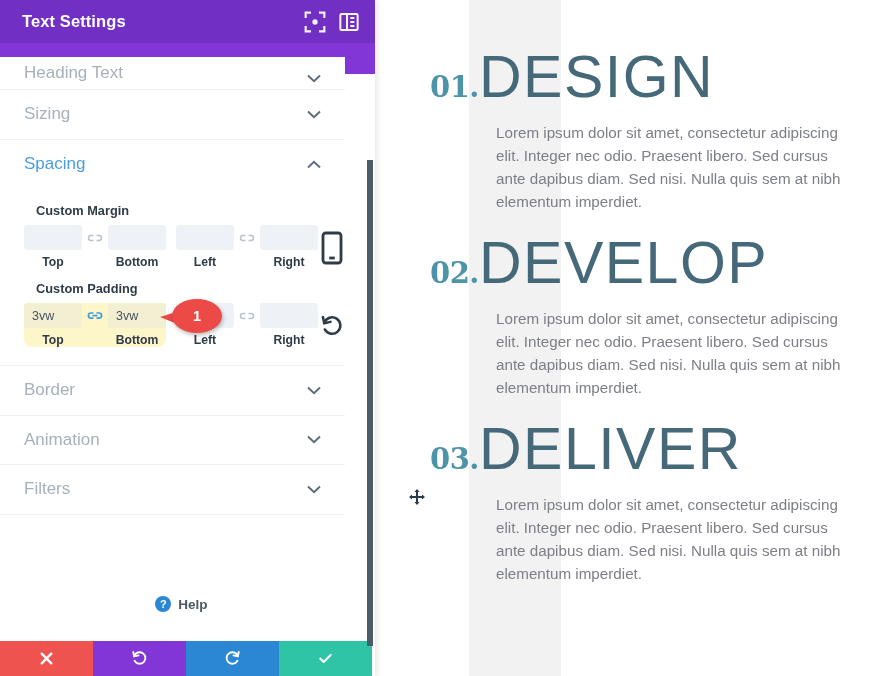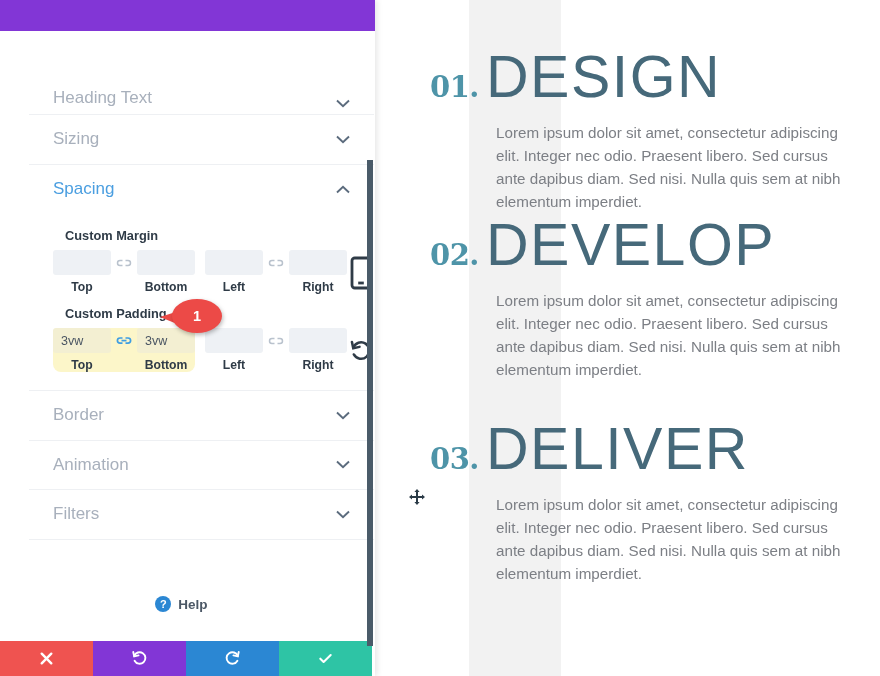--- a/index.html
+++ b/index.html
@@ -37,21 +37,20 @@
     display: flex;
     align-items: baseline;
     white-space: nowrap;
   }
   .pv-num {
     font-family: "DejaVu Serif", serif;
     font-weight: bold;
     font-size: 29px;
     color: #4e94a8;
     letter-spacing: -0.5px;
-    margin-right: 7px;
   }
   .pv-title {
     font-family: "Liberation Sans", sans-serif;
     font-weight: 300;
     font-size: 59px;
     line-height: 1;
     color: #46697a;
     letter-spacing: 1.5px;
   }
   .pv-body {
@@ -122,27 +121,26 @@
     cursor: pointer;
     letter-spacing: 0.1px;
     margin-top: 48px;
   }
   .tab.active {
     background: #9348e6;
   }
 
   #panel-scroll {
     position: absolute;
-    top: 82px;
+    top: 57px;
     left: 0;
     width: 345px;
     height: 567px;
     background: #ffffff;
     overflow: hidden;
-    padding-left: 29px;
   }
 
   .acc-row {
     height: 49.5px;
     border-bottom: 1px solid #eef0f3;
     display: flex;
     align-items: center;
     padding: 0 24px 0 24px;
     box-sizing: border-box;
     cursor: pointer;
@@ -374,21 +372,21 @@
   <div id="preview-band"></div>
 
   <div class="pv-block" style="top:48px;">
     <div class="pv-head">
       <span class="pv-num">01.</span>
       <span class="pv-title">DESIGN</span>
     </div>
     <div class="pv-body">Lorem ipsum dolor sit amet, consectetur adipiscing elit. Integer nec odio. Praesent libero. Sed cursus ante dapibus diam. Sed nisi. Nulla quis sem at nibh elementum imperdiet.</div>
   </div>
 
-  <div class="pv-block" style="top:216px;">
+  <div class="pv-block" style="top:234px;">
     <div class="pv-head">
       <span class="pv-num">02.</span>
       <span class="pv-title">DEVELOP</span>
     </div>
     <div class="pv-body">Lorem ipsum dolor sit amet, consectetur adipiscing elit. Integer nec odio. Praesent libero. Sed cursus ante dapibus diam. Sed nisi. Nulla quis sem at nibh elementum imperdiet.</div>
   </div>
 
   <div class="pv-block" style="top:420px;">
     <div class="pv-head">
       <span class="pv-num">03.</span>
@@ -399,20 +397,41 @@
 
   <div id="move-cursor">
     <svg viewBox="0 0 16 16" fill="currentColor" aria-hidden="true">
       <path d="M8 0 L10.6 3 H9 V7 H13 V5.4 L16 8 L13 10.6 V9 H9 V13 H10.6 L8 16 L5.4 13 H7 V9 H3 V10.6 L0 8 L3 5.4 V7 H7 V3 H5.4 Z"></path>
     </svg>
   </div>
 </div>
 
 <div id="panel">
 
+  <div id="panel-header">
+    <div id="panel-title">Text Settings</div>
+    <div class="hdr-icon">
+      <svg viewBox="0 0 18 18" fill="none" stroke="currentColor" stroke-width="1.6" aria-hidden="true">
+        <path d="M2 6 V2 H6"></path>
+          <path d="M12 2 H16 V6"></path>
+          <path d="M16 12 V16 H12"></path>
+          <path d="M6 16 H2 V12"></path>
+        <circle cx="9" cy="9" r="2" fill="currentColor" stroke="none"></circle>
+      </svg>
+    </div>
+    <div class="hdr-icon">
+      <svg viewBox="0 0 18 18" fill="none" stroke="currentColor" stroke-width="1.5" aria-hidden="true">
+        <rect x="2.5" y="3" width="13" height="12" rx="1"></rect>
+        <line x1="7.5" y1="3" x2="7.5" y2="15"></line>
+        <line x1="10" y1="6" x2="13" y2="6"></line>
+        <line x1="10" y1="9" x2="13" y2="9"></line>
+        <line x1="10" y1="12" x2="13" y2="12"></line>
+      </svg>
+    </div>
+  </div>
 
   <div id="panel-tabs">
     <div class="tab">Content</div>
     <div class="tab active">Design</div>
     <div class="tab">Advanced</div>
   </div>
 
   <div id="panel-scroll">
 
     <div class="acc-row" id="row-heading-text">

